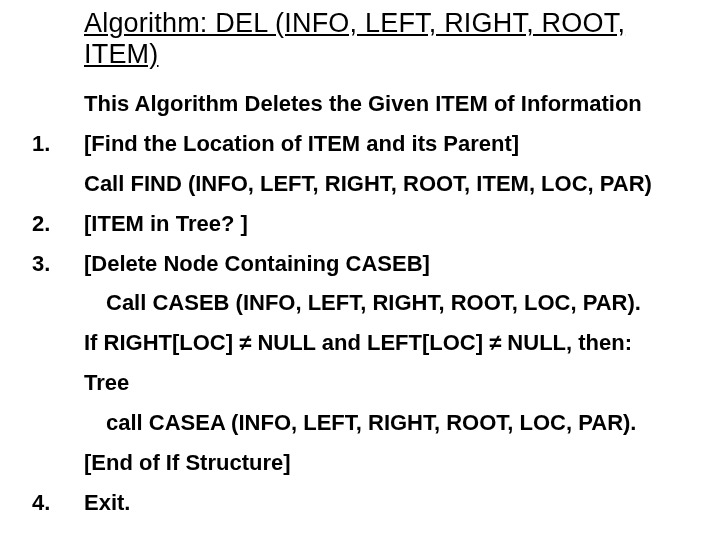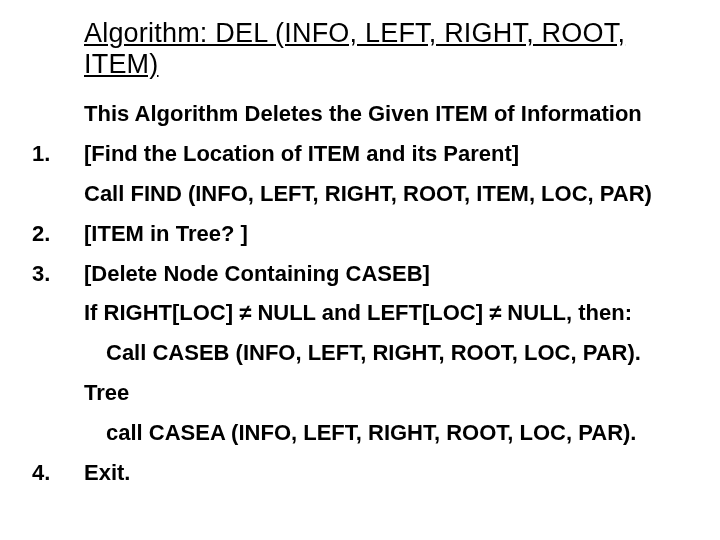--- a/index.html
+++ b/index.html
@@ -8,21 +8,21 @@
     width: 720px;
     height: 540px;
     background: #ffffff;
     font-family: Arial, Helvetica, sans-serif;
     color: #000000;
   }
   .slide {
     box-sizing: border-box;
     width: 720px;
     height: 540px;
-    padding: 18px 32px 24px 32px;
+    padding: 8px 32px 24px 32px;
   }
   .title {
     font-size: 27px;
     font-weight: normal;
     text-decoration: underline;
     margin: 0 0 10px 52px;
     letter-spacing: 0.2px;
   }
   .body {
     font-size: 22px;
@@ -67,32 +67,36 @@
       <div class="row">
         <div class="num">2.</div>
         <div class="txt">[ITEM in Tree? ]</div>
       </div>
       <div class="row">
         <div class="num">3.</div>
         <div class="txt">[Delete Node Containing CASEB]</div>
       </div>
       <div class="row">
         <div class="num"></div>
-        <div class="txt">If RIGHT[LOC] ≠ NULL and LEFT[LOC] ≠ NULL, then:</div>
+        <div class="txt indent">Call CASEB (INFO, LEFT, RIGHT, ROOT, LOC, PAR).</div>
       </div>
       <div class="row">
         <div class="num"></div>
-        <div class="txt indent">Call CASEB (INFO, LEFT, RIGHT, ROOT, LOC, PAR).</div>
+        <div class="txt">If RIGHT[LOC] ≠ NULL and LEFT[LOC] ≠ NULL, then:</div>
       </div>
       <div class="row">
         <div class="num"></div>
         <div class="txt">Tree</div>
       </div>
       <div class="row">
         <div class="num"></div>
         <div class="txt indent">call CASEA (INFO, LEFT, RIGHT, ROOT, LOC, PAR).</div>
       </div>
       <div class="row">
+        <div class="num"></div>
+        <div class="txt">[End of If Structure]</div>
+      </div>
+      <div class="row">
         <div class="num">4.</div>
         <div class="txt">Exit.</div>
       </div>
     </div>
 </div>
 
 </body></html>

